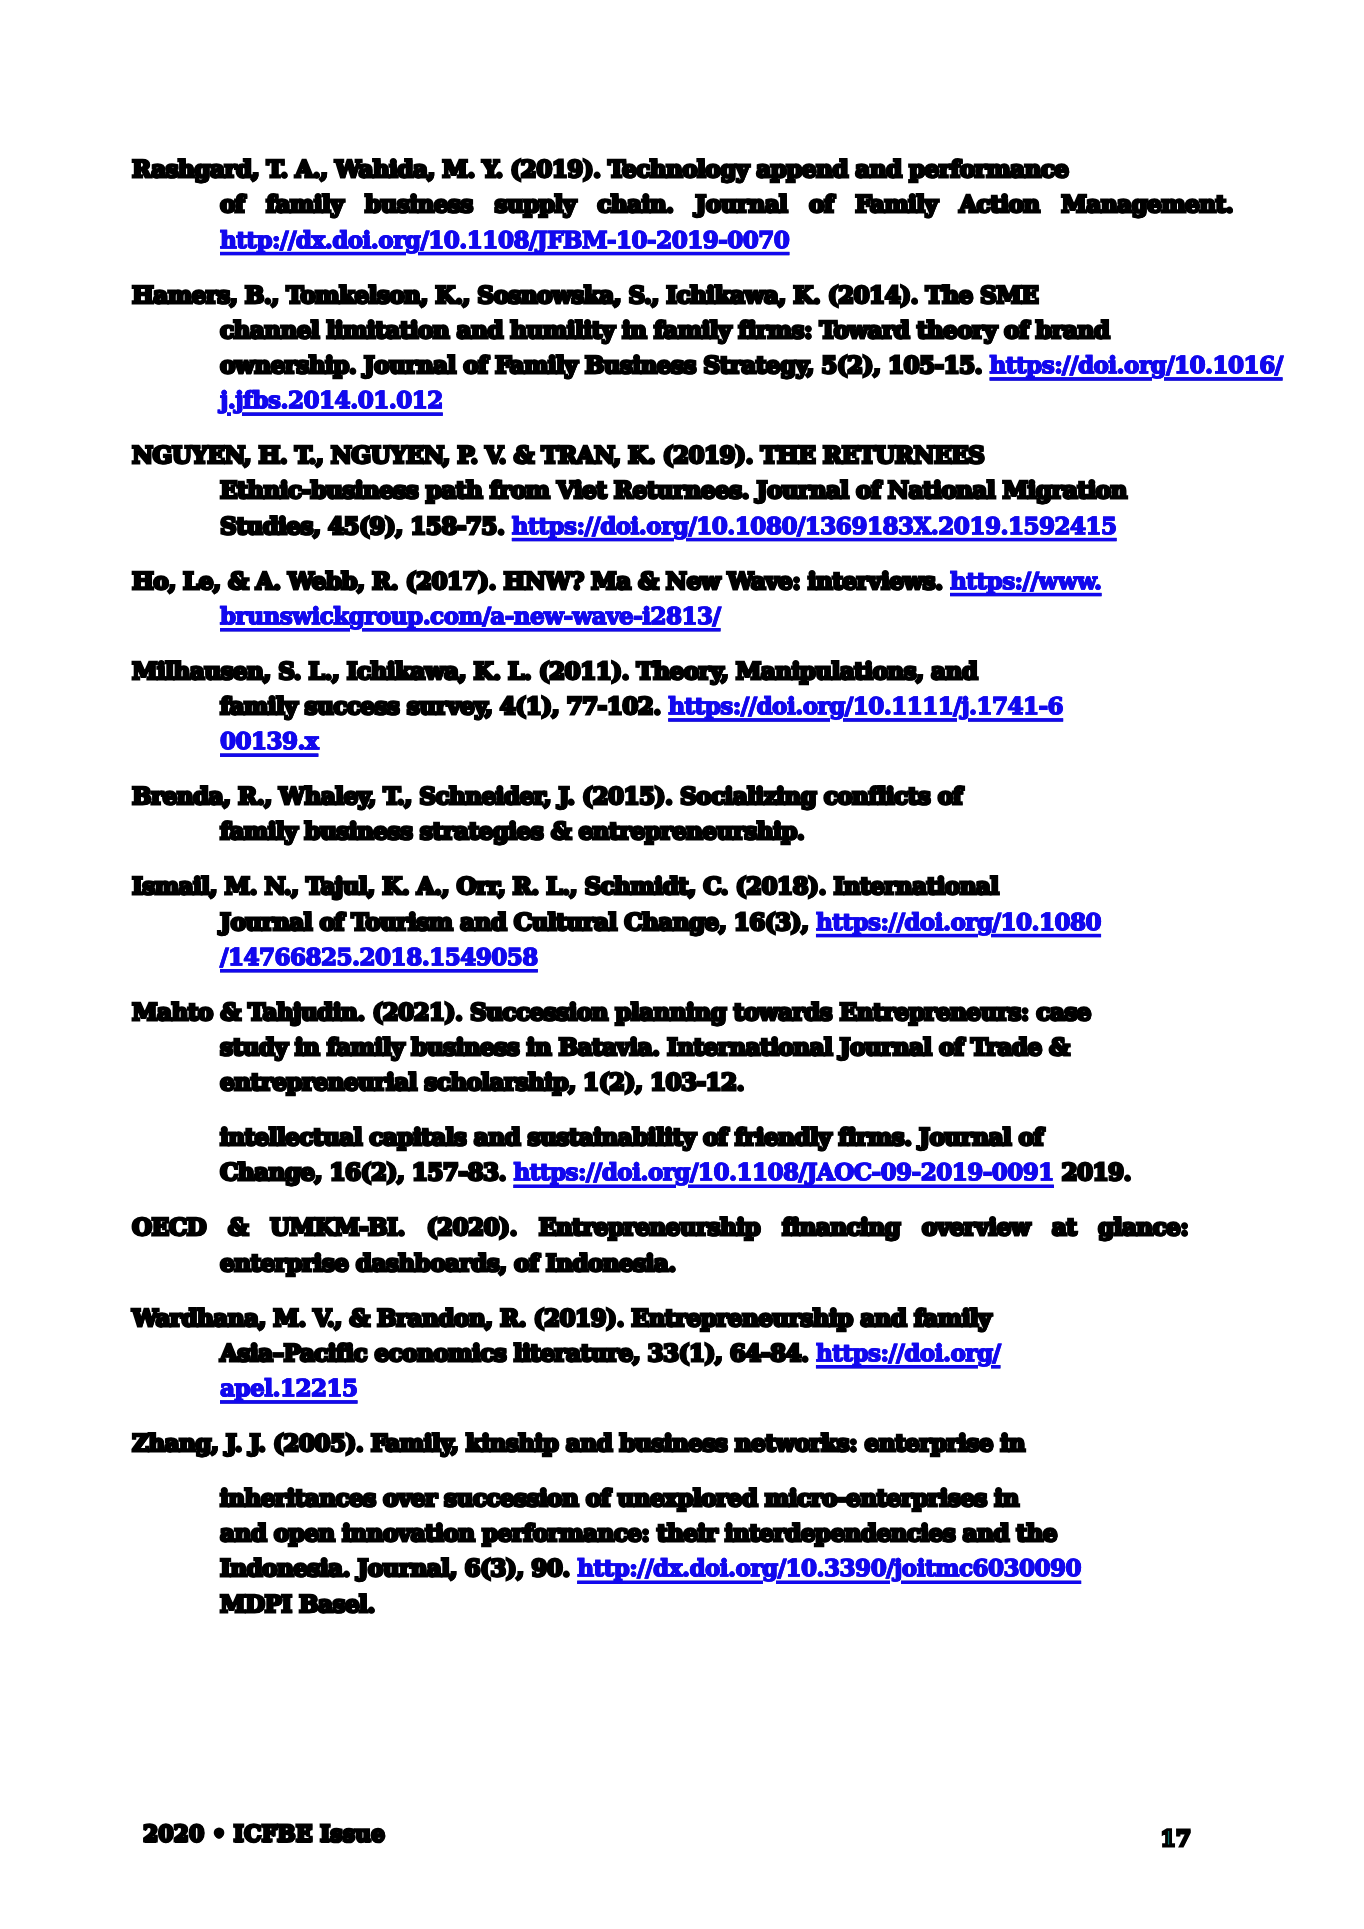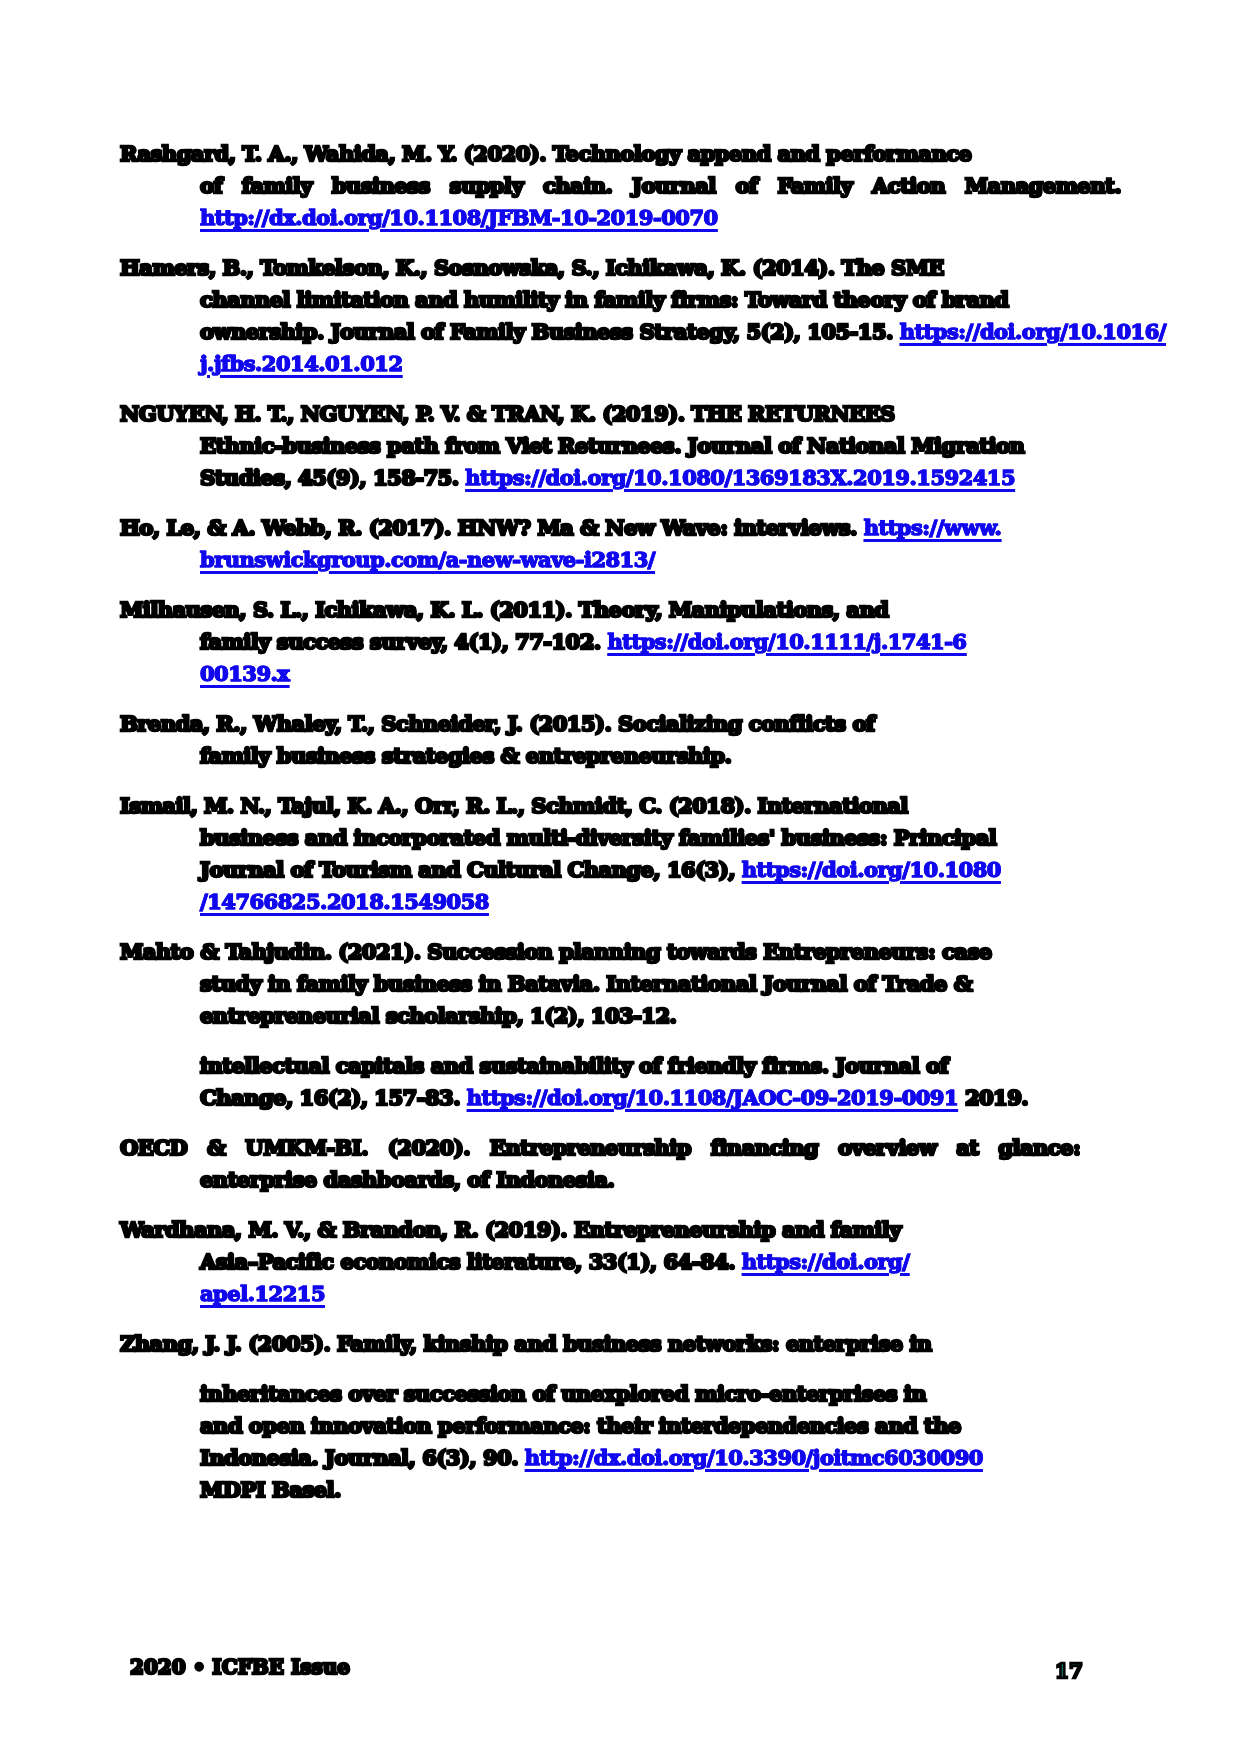--- a/index.html
+++ b/index.html
@@ -30,21 +30,21 @@
                     font-weight: 700; color: #0f766e;
                     -webkit-text-stroke: 2.6px #000;
                     text-shadow: 0 0 1px #000, 1px 0 0 #000, 0 1px 0 #000; }
 </style>
 </head>
 <body>
 
 <div class="page">
   <div class="refs">
       <div class="ref">
-        <div class="line"><span class="txt">Rashgard, T. A., Wahida, M. Y. (2020). Technology append and performance</span></div>
+        <div class="line"><span class="txt">Rashgard, T. A., Wahida, M. Y. (2019). Technology append and performance</span></div>
         <div class="line indent wide"><span class="txt">of family business supply chain. Journal of Family Action Management.</span></div>
         <div class="line indent"><span class="lnk">http://dx.doi.org/10.1108/JFBM-10-2019-0070</span></div>
       </div>
       <div class="ref">
         <div class="line"><span class="txt">Hamers, B., Tomkelson, K., Sosnowska, S., Ichikawa, K. (2014). The SME</span></div>
         <div class="line indent"><span class="txt">channel limitation and humility in family firms: Toward theory of brand</span></div>
         <div class="line indent"><span class="txt">ownership. Journal of Family Business Strategy, 5(2), 105-15. </span><span class="lnk">https://doi.org/10.1016/</span></div>
         <div class="line indent"><span class="lnk">j.jfbs.2014.01.012</span></div>
       </div>
       <div class="ref">
@@ -60,21 +60,20 @@
         <div class="line"><span class="txt">Milhausen, S. L., Ichikawa, K. L. (2011). Theory, Manipulations, and</span></div>
         <div class="line indent"><span class="txt">family success survey, 4(1), 77-102. </span><span class="lnk">https://doi.org/10.1111/j.1741-6</span></div>
         <div class="line indent"><span class="lnk">00139.x</span></div>
       </div>
       <div class="ref">
         <div class="line"><span class="txt">Brenda, R., Whaley, T., Schneider, J. (2015). Socializing conflicts of</span></div>
         <div class="line indent"><span class="txt">family business strategies &amp; entrepreneurship.</span></div>
       </div>
       <div class="ref">
         <div class="line"><span class="txt">Ismail, M. N., Tajul, K. A., Orr, R. L., Schmidt, C. (2018). International</span></div>
-        <div class="line indent"><span class="txt">business and incorporated multi-diversity families' business: Principal</span></div>
         <div class="line indent"><span class="txt">Journal of Tourism and Cultural Change, 16(3), </span><span class="lnk">https://doi.org/10.1080</span></div>
         <div class="line indent"><span class="lnk">/14766825.2018.1549058</span></div>
       </div>
       <div class="ref">
         <div class="line"><span class="txt">Mahto &amp; Tahjudin. (2021). Succession planning towards Entrepreneurs: case</span></div>
         <div class="line indent"><span class="txt">study in family business in Batavia. International Journal of Trade &amp;</span></div>
         <div class="line indent"><span class="txt">entrepreneurial scholarship, 1(2), 103-12.</span></div>
       </div>
       <div class="ref">
         <div class="line indent"><span class="txt">intellectual capitals and sustainability of friendly firms. Journal of</span></div>

